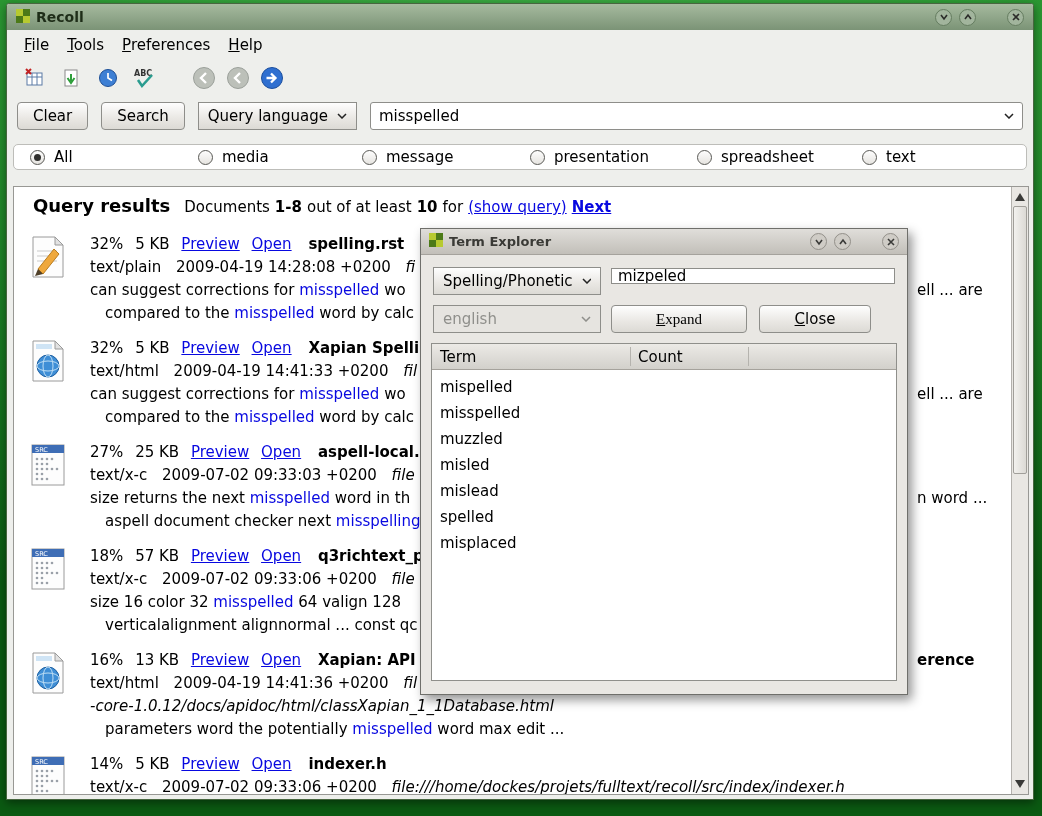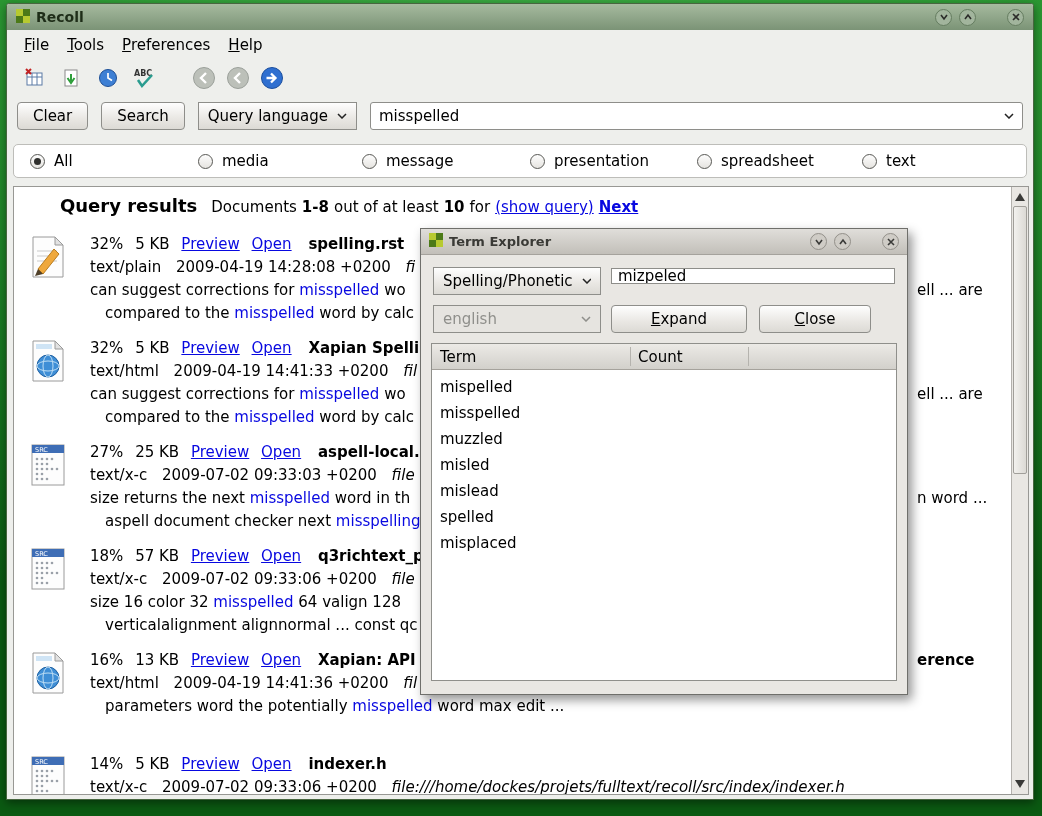--- a/index.html
+++ b/index.html
@@ -38,32 +38,32 @@
     font-family:inherit;white-space:nowrap;}
   .combo{height:28px;background:linear-gradient(#fefefe,#e9e7e3 60%,#dcdad5);border:1px solid #8e8e8a;
     border-radius:0;display:flex;align-items:center;gap:9px;padding:0 9px;box-sizing:border-box;
     font-size:15px;white-space:nowrap;}
   .combo.disabled{color:#8f8f8b;background:#e6e4e0;}
   .query-combo{flex:1;height:28px;background:#fff;border:1px solid #8e8e8a;border-radius:3px;
     display:flex;align-items:center;box-sizing:border-box;padding-right:8px;}
   .query-combo input{flex:1;border:none;outline:none;background:transparent;font-size:15px;
     padding:0 8px;font-family:inherit;color:#000;}
 
-  .filterbar{position:absolute;top:140px;left:6px;width:1014px;height:34px;background:#fff;
+  .filterbar{position:absolute;top:140px;left:6px;width:1014px;height:26px;background:#fff;
     border:1px solid #bdbdb9;border-radius:5px;box-sizing:border-box;}
   .filter{position:absolute;top:50%;transform:translateY(-50%);display:flex;align-items:center;
     gap:9px;font-size:15px;}
   .radio{width:15px;height:15px;border-radius:50%;border:1px solid #585854;
     background:linear-gradient(#fdfdfd,#e6e4e0);box-sizing:border-box;position:relative;flex:none;}
   .filter.selected .radio::after{content:"";position:absolute;inset:3px;border-radius:50%;background:#2f2f2d;}
 
   
   .results{position:absolute;top:182px;left:6px;width:1016px;height:609px;background:#fff;
     border:1px solid #989894;box-sizing:border-box;overflow:hidden;}
-  .results-header{height:32px;padding:8px 10px 0;font-size:15px;box-sizing:content-box;margin-left:36px;}
+  .results-header{height:32px;padding:8px 19px 0;font-size:15px;box-sizing:content-box;}
   .results-header > *{margin-right:5px;vertical-align:baseline;}
   .qr-title{font-size:18px;font-weight:bold;margin-right:14px;}
   .link{color:#0808e0;}
   .underline{text-decoration:underline;}
   .bold{font-weight:bold;}
   .termlink{color:#0808e0;text-decoration:none;}
 
   .result{display:flex;height:104px;box-sizing:border-box;padding-top:6px;margin-left:12px;}
   .ricon{width:64px;flex:none;padding-top:2px;}
   .ricon svg{width:44px;height:44px;}
@@ -436,20 +436,21 @@
         <a class="link underline" data-field="open_label">Open</a>
         <b class="fname" data-field="filename">Xapian: API</b>
         <b class="frag" data-field="filename_right">erence</b>
       </div>
       <div class="rline2">
         <span data-field="mime">text/html</span>
         <span data-field="date">2009-04-19 14:41:36 +0200</span>
         <i data-field="url">fil</i>
       </div>
       <div data-field="lines">
+                <div class="abs-line italic"><span>-core-1.0.12/docs/apidoc/html/classXapian_1_1Database.html</span></div>
                 <div class="abs-line indent"><span>parameters word the potentially </span><a class="termlink">misspelled</a><span> word max edit ...</span></div>
               </div>
     </div>
   </div>
 
   <div class="result">
     <div class="ricon">
       
       
       <svg class="icon-src" viewBox="0 0 44 44">
@@ -544,21 +545,21 @@
         </svg>
     </span>
     <input class="dlg-input dlg-abs" style="left: 190px; top: 39px; width: 284px; height: 16px;" type="text" value="mizpeled">
 
     <span class="combo disabled dlg-abs" style="left:12px;top:76px;width:168px;">
       <span style="flex:1">english</span>
       <svg width="10" height="6">
           <path d="M1 1 l4 4 4-4" stroke="#8f8f8b" stroke-width="1.5" fill="none"></path>
         </svg>
     </span>
-    <button class="btn dlg-btn dlg-abs" style="left:190px;top:76px;width:136px;">
+    <button class="btn dlg-btn dlg-abs" style="left:190px;top:76px;width:136px;font-family:Liberation Serif, serif;">
       <span class="mnemonic">Expand</span>
     </button>
     <button class="btn dlg-btn dlg-abs" style="left:338px;top:76px;width:112px;">
       <span class="mnemonic">Close</span>
     </button>
 
     <div class="term-table">
       <div class="tt-header">
         <span class="col-term">Term</span>
         <span class="col-count">Count</span>

